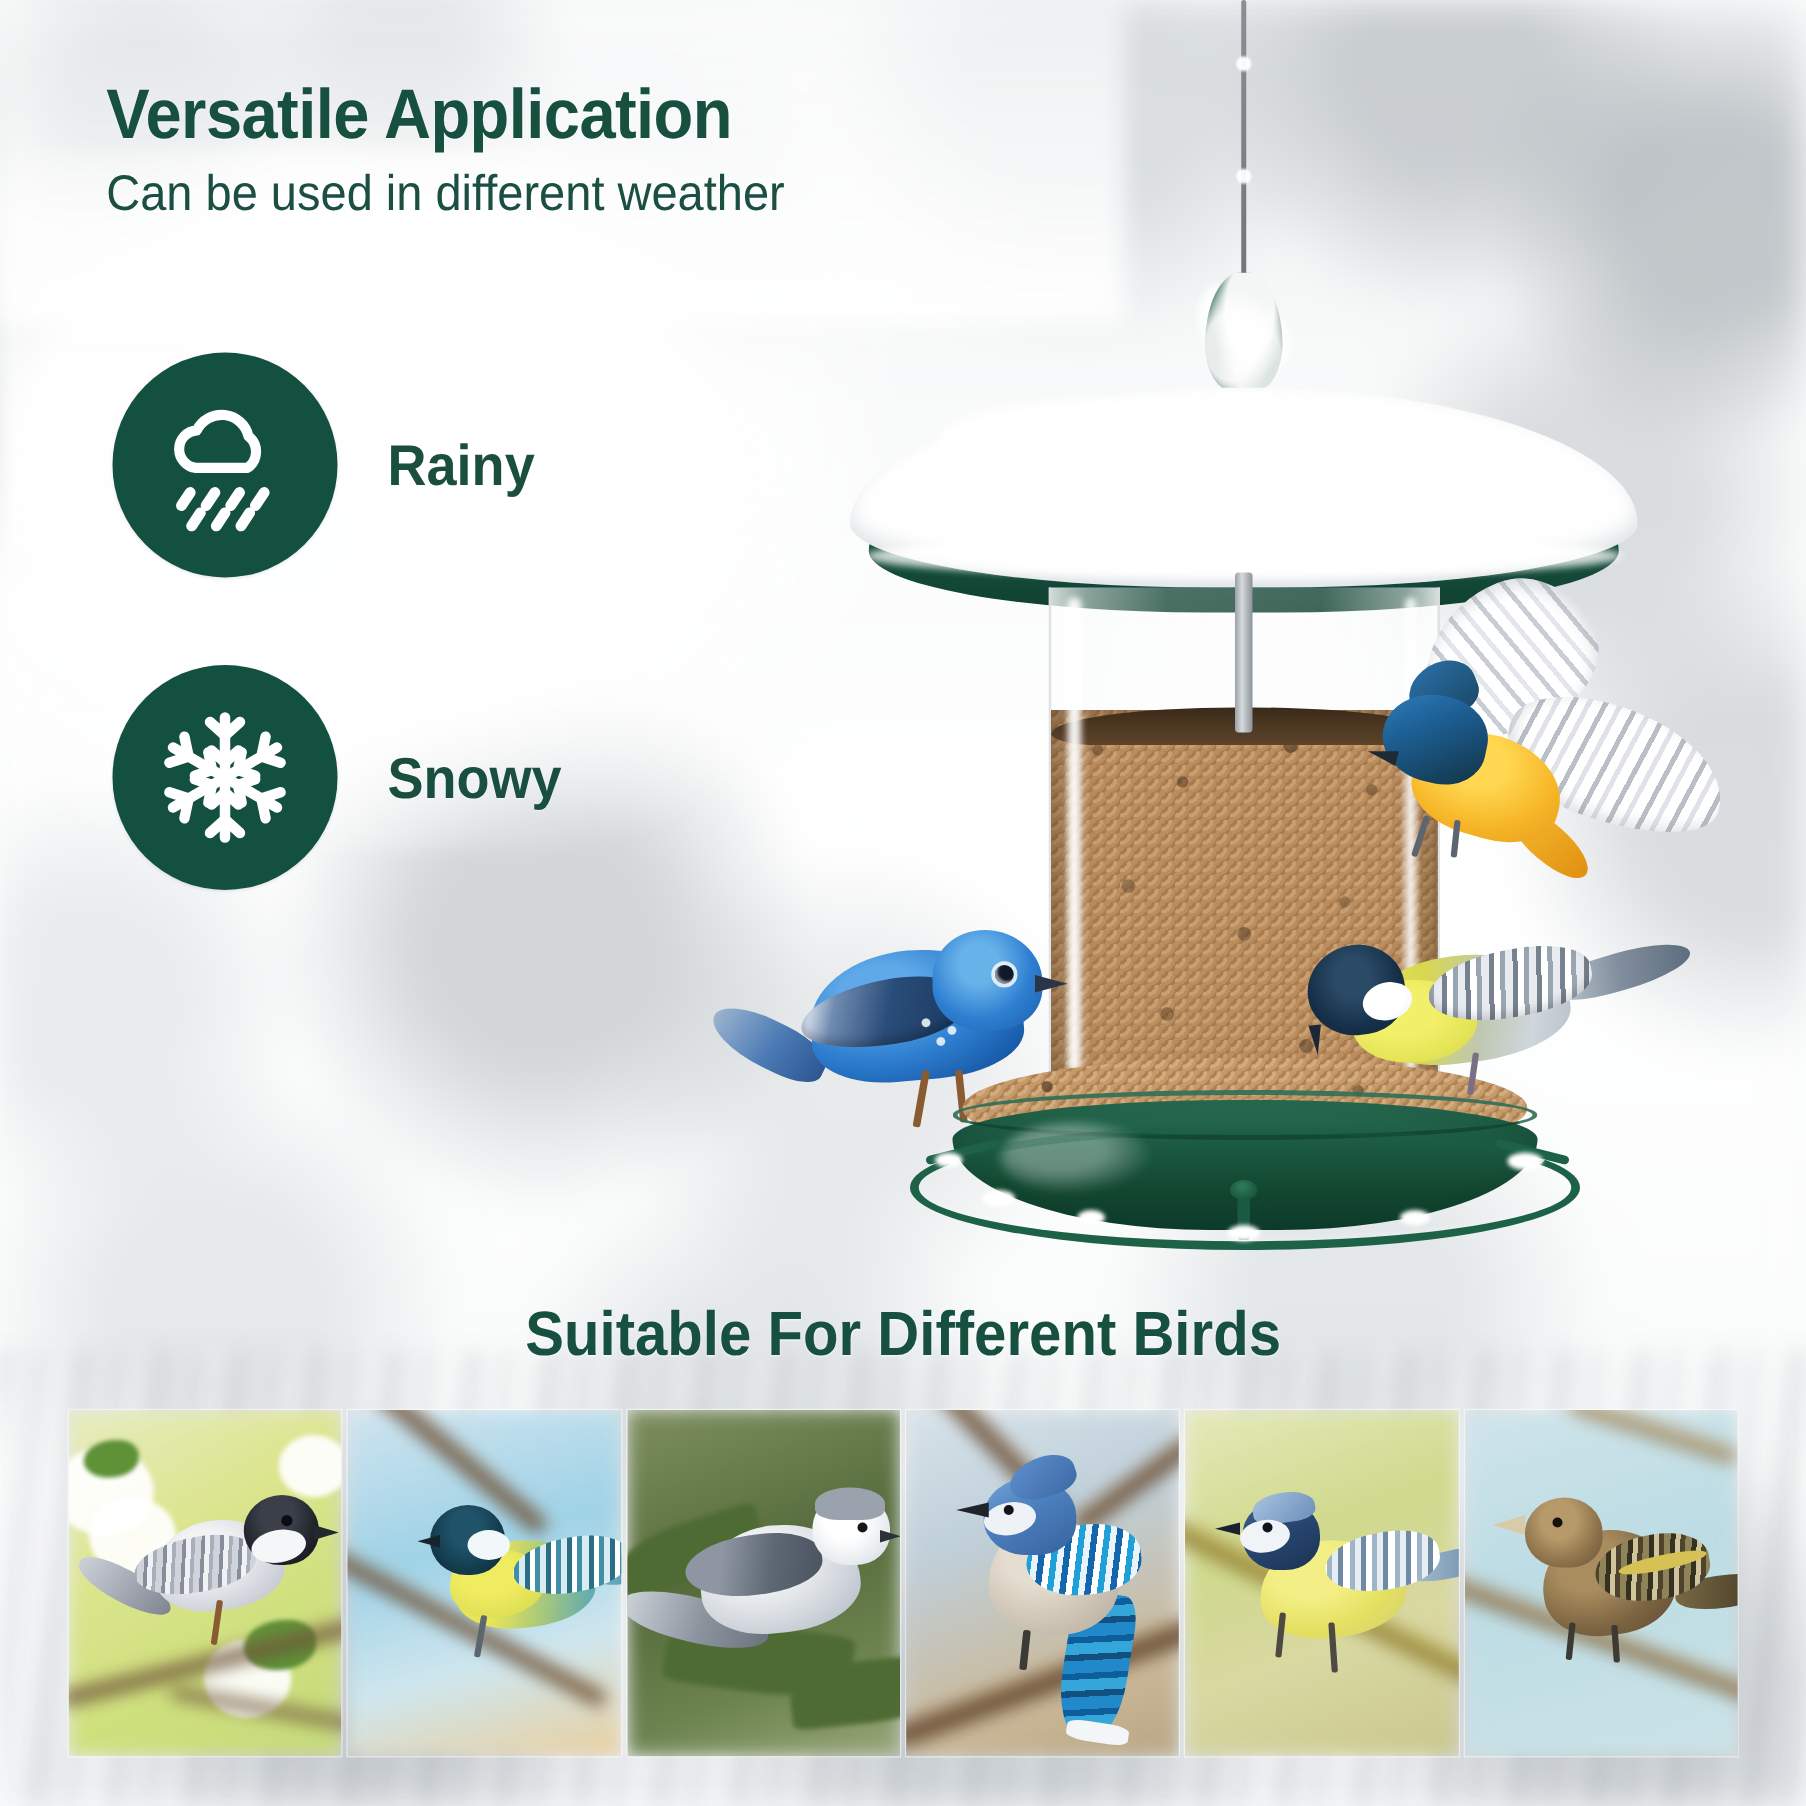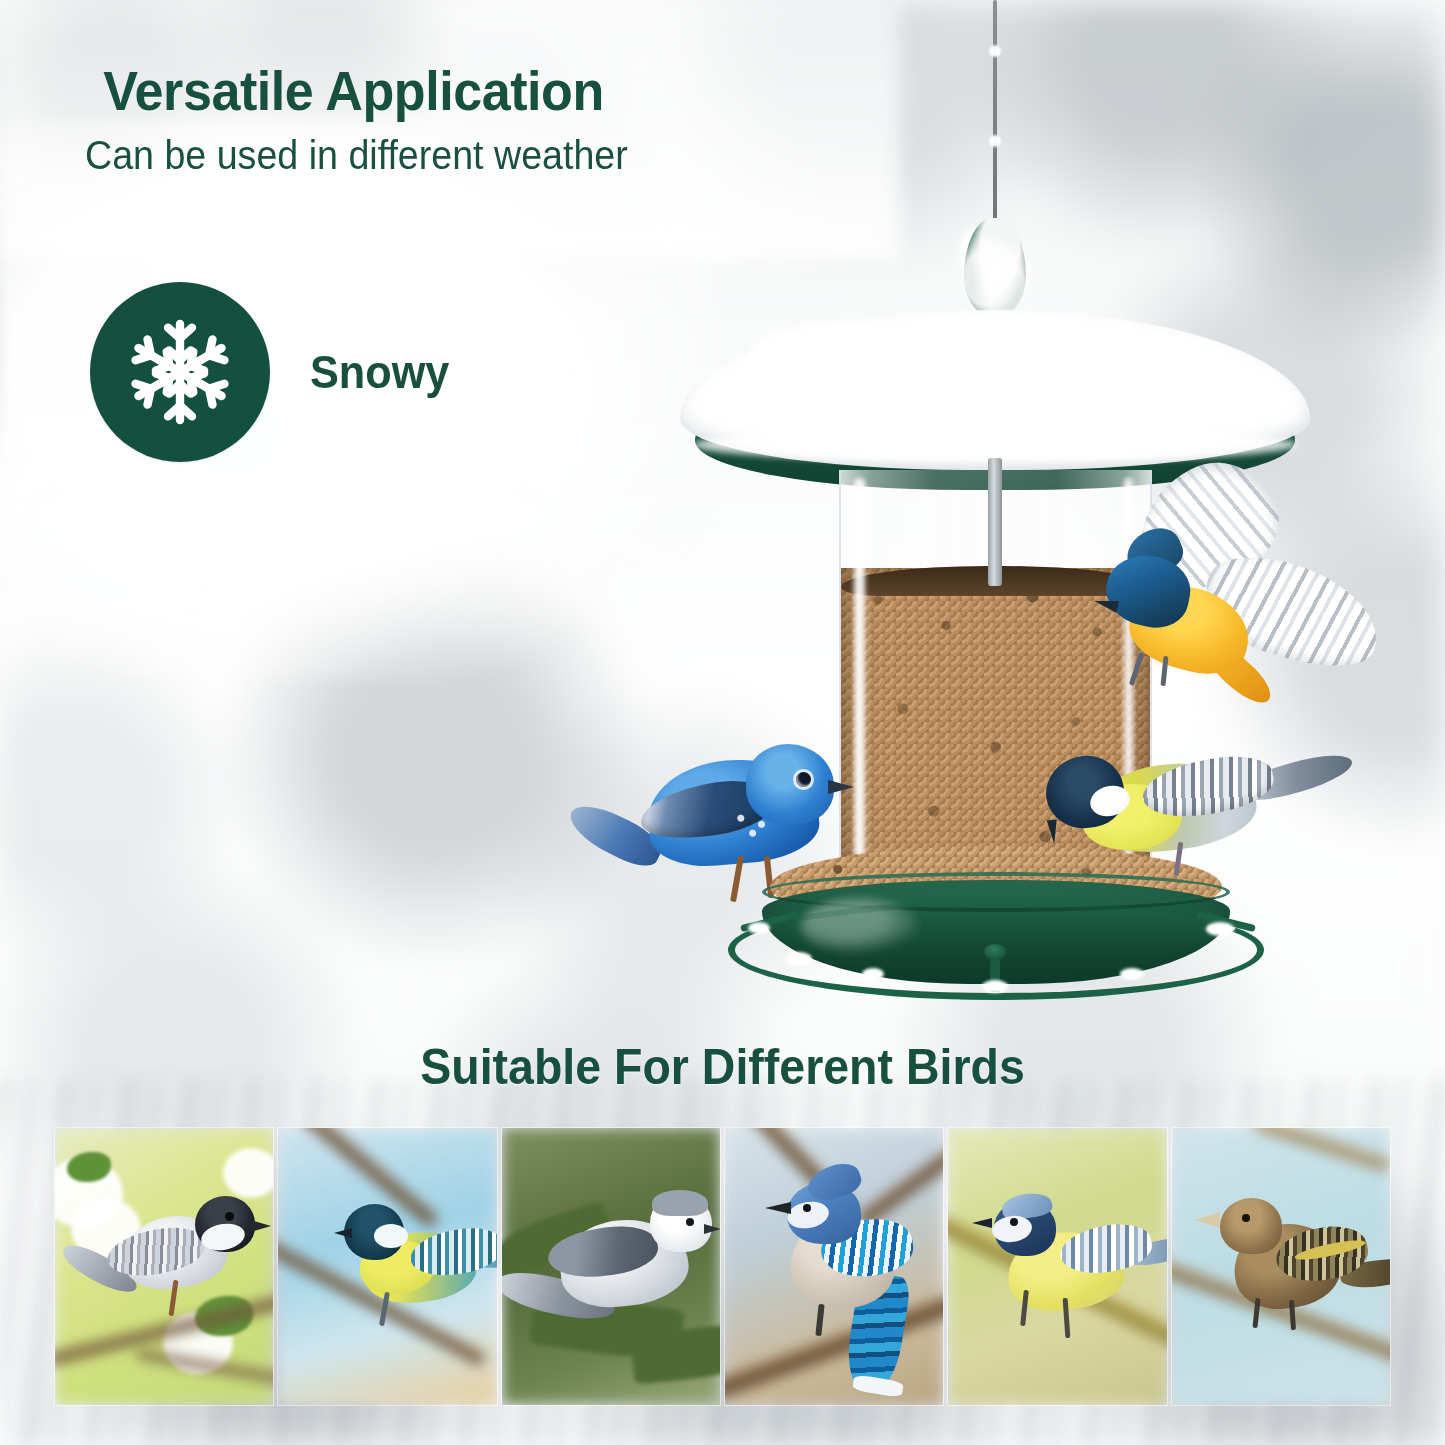--- a/index.html
+++ b/index.html
@@ -53,21 +53,21 @@
     background:radial-gradient(ellipse at 40% 45%, rgba(255,255,255,.97) 0 45%, rgba(255,255,255,0) 78%);
     filter:blur(6px);
   }
   .bg-top-white {
     position:absolute; left:0; top:0; width:900px; height:260px;
     background:linear-gradient(180deg, rgba(255,255,255,.55), rgba(255,255,255,.92));
     filter:blur(10px);
   }
 
   
-  .headings { position:absolute; left:85px; top:62px;text-align:center; }
+  .headings { position:absolute; left:85px; top:62px; }
   .h-title {
     font-size:56px; font-weight:bold; color:#17503F;
     letter-spacing:-0.5px; line-height:1.05;
     transform:scaleX(.93); transform-origin:left center;
     text-shadow:0 1px 1px rgba(255,255,255,.7);
   }
   .h-sub {
     font-size:40px; color:#1B4F42; font-weight:400; margin-top:12px;
     transform:scaleX(.94); transform-origin:left center;
     text-shadow:0 1px 1px rgba(255,255,255,.6);
@@ -471,20 +471,37 @@
   <div class="bg-soft-white"></div>
   <div class="bg-top-white"></div>
 
   <div class="headings">
     <div class="h-title">Versatile Application</div>
     <div class="h-sub">Can be used in different weather</div>
   </div>
 
   <div class="features">
 
+    <div class="feature-row">
+      <div class="feature-badge">
+        <svg width="116" height="116" viewBox="0 0 100 100">
+          <path d="M30 52 a13 13 0 0 1 0.6 -25.9 a19 19 0 0 1 35.6 4.1 a13.5 13.5 0 0 1 -0.7 21.8 z" fill="none" stroke="#ffffff" stroke-width="7" stroke-linejoin="round" stroke-linecap="round"></path>
+          <g stroke="#ffffff" stroke-width="7.5" stroke-linecap="round">
+            <line x1="26" y1="69" x2="20" y2="78"></line>
+            <line x1="43" y1="69" x2="37" y2="78"></line>
+            <line x1="60" y1="69" x2="54" y2="78"></line>
+            <line x1="77" y1="69" x2="71" y2="78"></line>
+            <line x1="33" y1="83" x2="27" y2="92"></line>
+            <line x1="50" y1="83" x2="44" y2="92"></line>
+            <line x1="67" y1="83" x2="61" y2="92"></line>
+          </g>
+        </svg>
+      </div>
+      <div class="feature-label">Rainy</div>
+    </div>
 
 
     <div class="feature-row">
       <div class="feature-badge">
         <svg width="120" height="120" viewBox="0 0 100 100">
           <g stroke="#ffffff" stroke-width="7" stroke-linecap="round" fill="none">
             <g>
               <line x1="50" y1="10" x2="50" y2="90"></line>
               <line x1="50" y1="22" x2="40" y2="13"></line>
                 <line x1="50" y1="22" x2="60" y2="13"></line>

